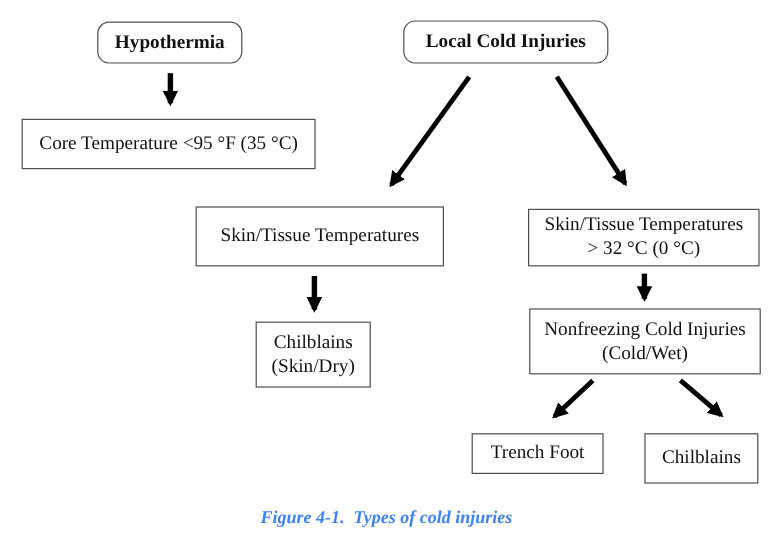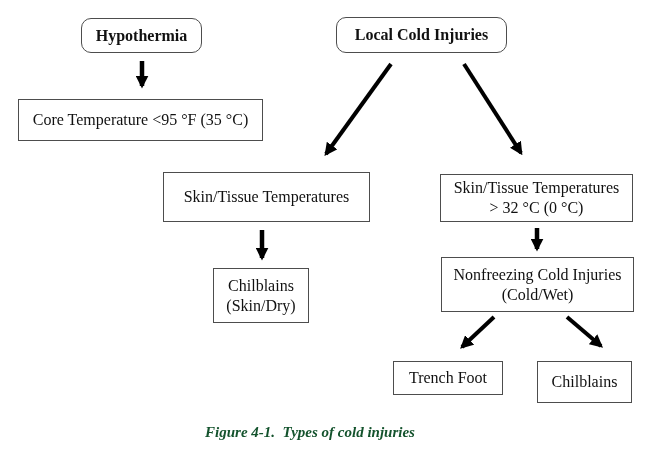--- a/index.html
+++ b/index.html
@@ -35,28 +35,28 @@
     text-align: center;
     font-size: 16px;
     line-height: 20px;
   }
   .node.bold {
     font-weight: bold;
     border-radius: 10px;
   }
   .caption {
     position: absolute;
-    left: 120px;
+    left: 132px;
     top: 424px;
     width: 380px;
     text-align: center;
     font-weight: bold;
     font-style: italic;
     font-size: 15px;
-    color: #14532d;
+    color: #3b82f6;
     white-space: pre-wrap;
   }
 </style>
 </head>
 <body>
 
 <div class="canvas">
 
   <svg class="arrow-layer" width="650" height="456" viewBox="0 0 650 456" xmlns="http://www.w3.org/2000/svg">
     <defs>

